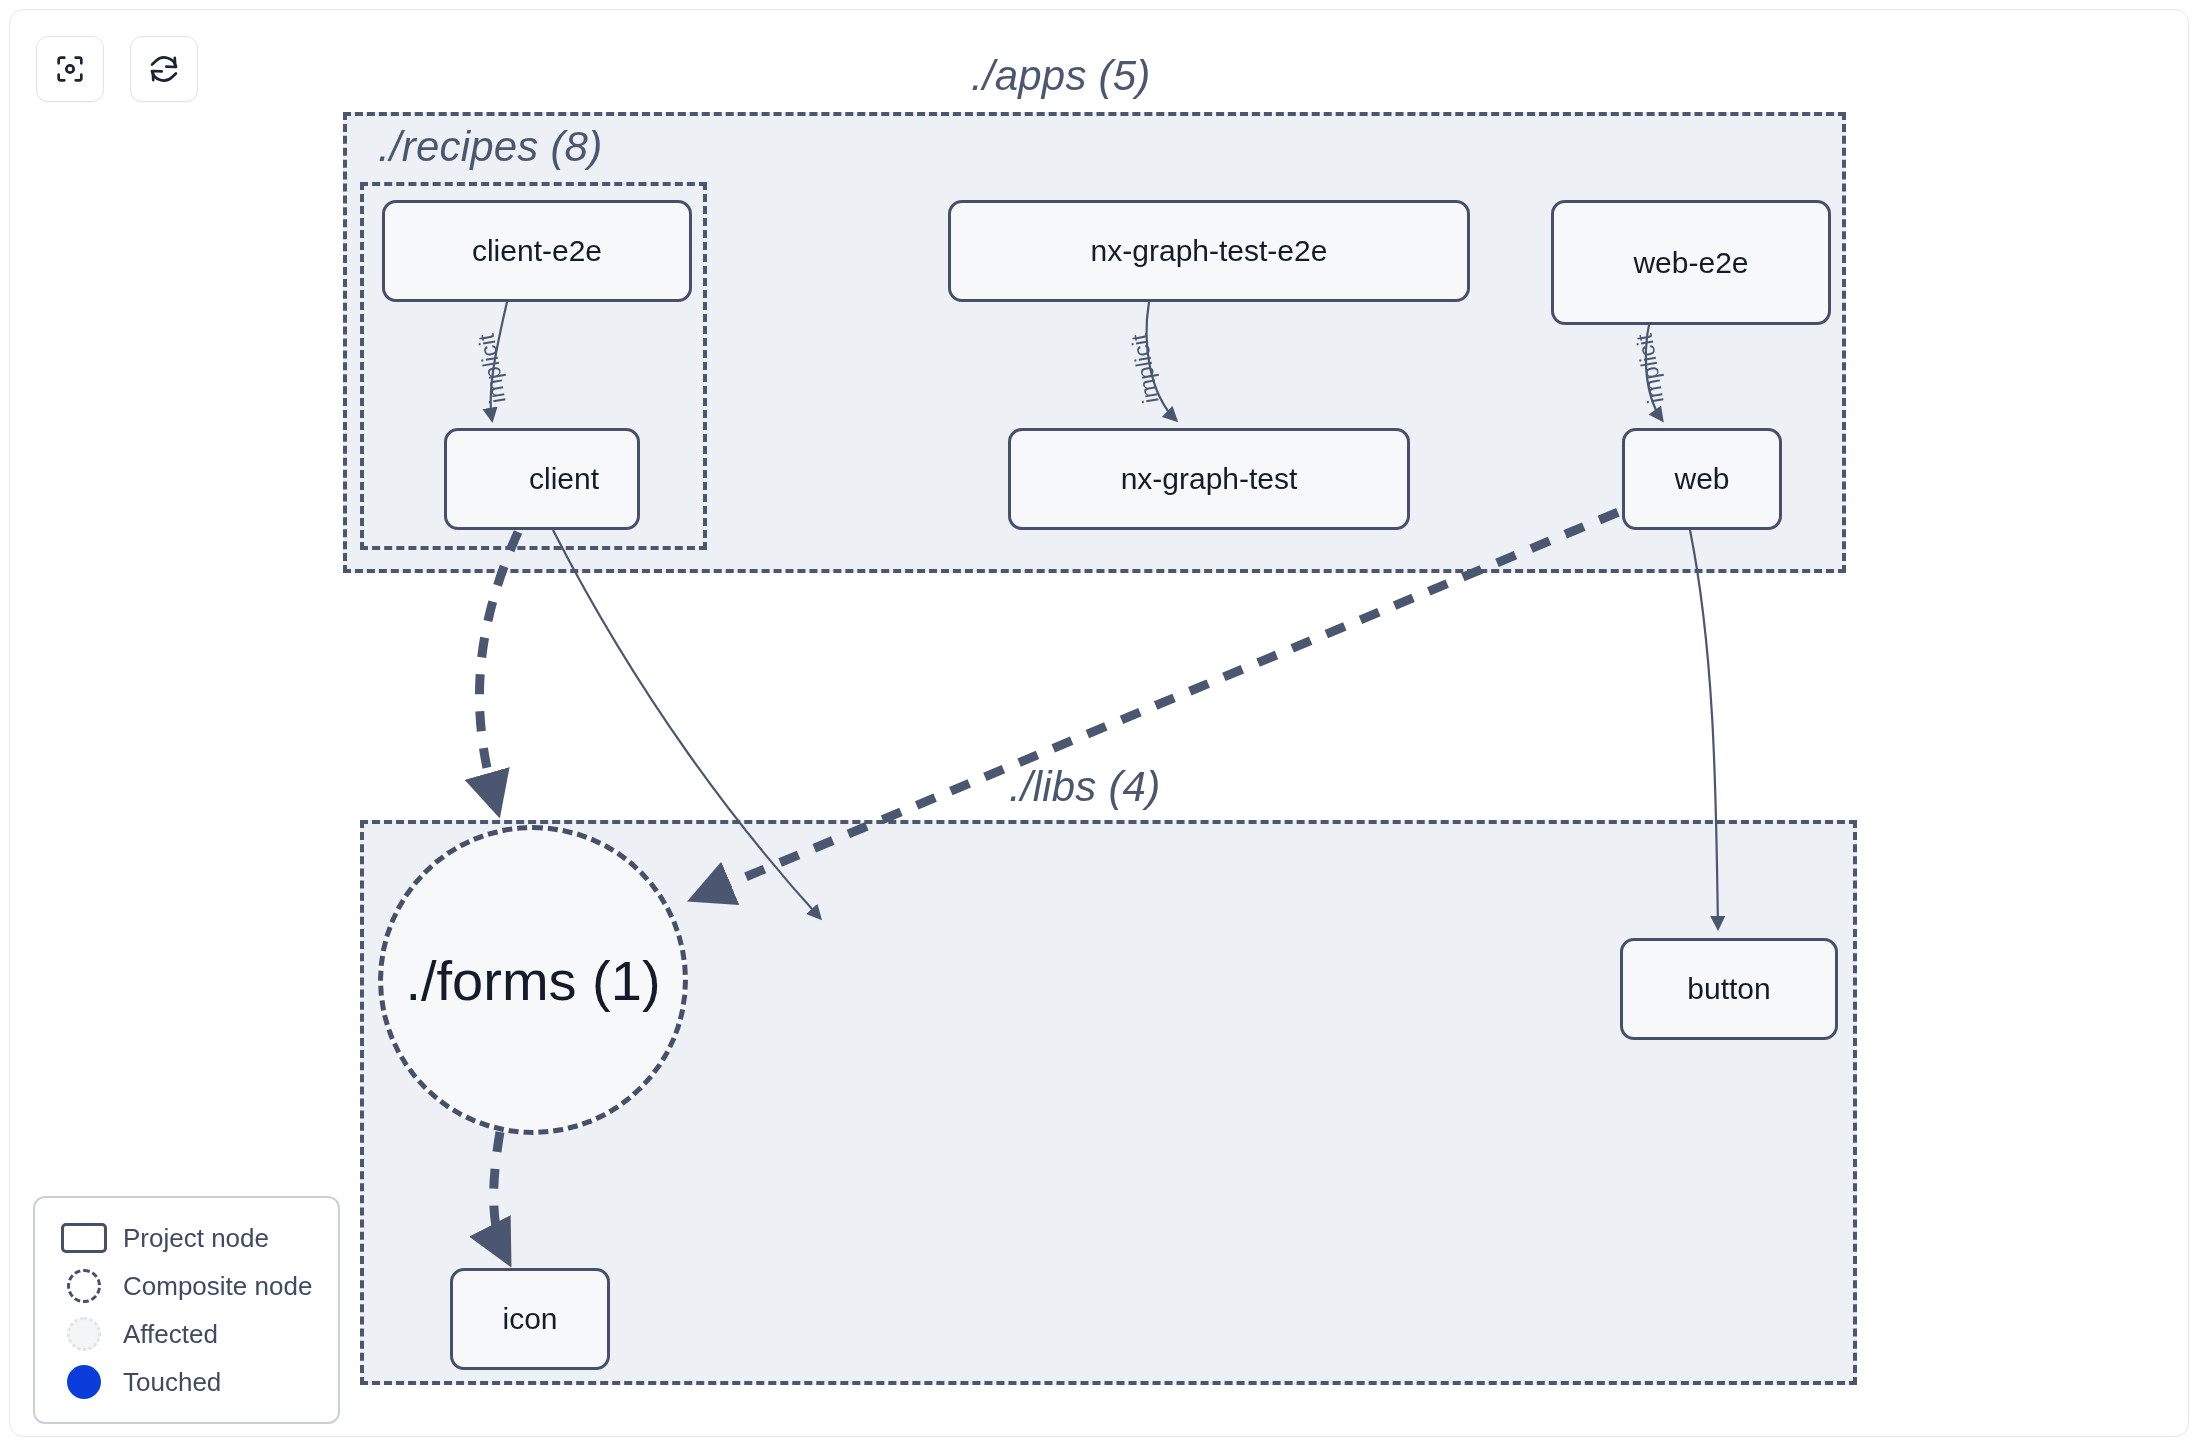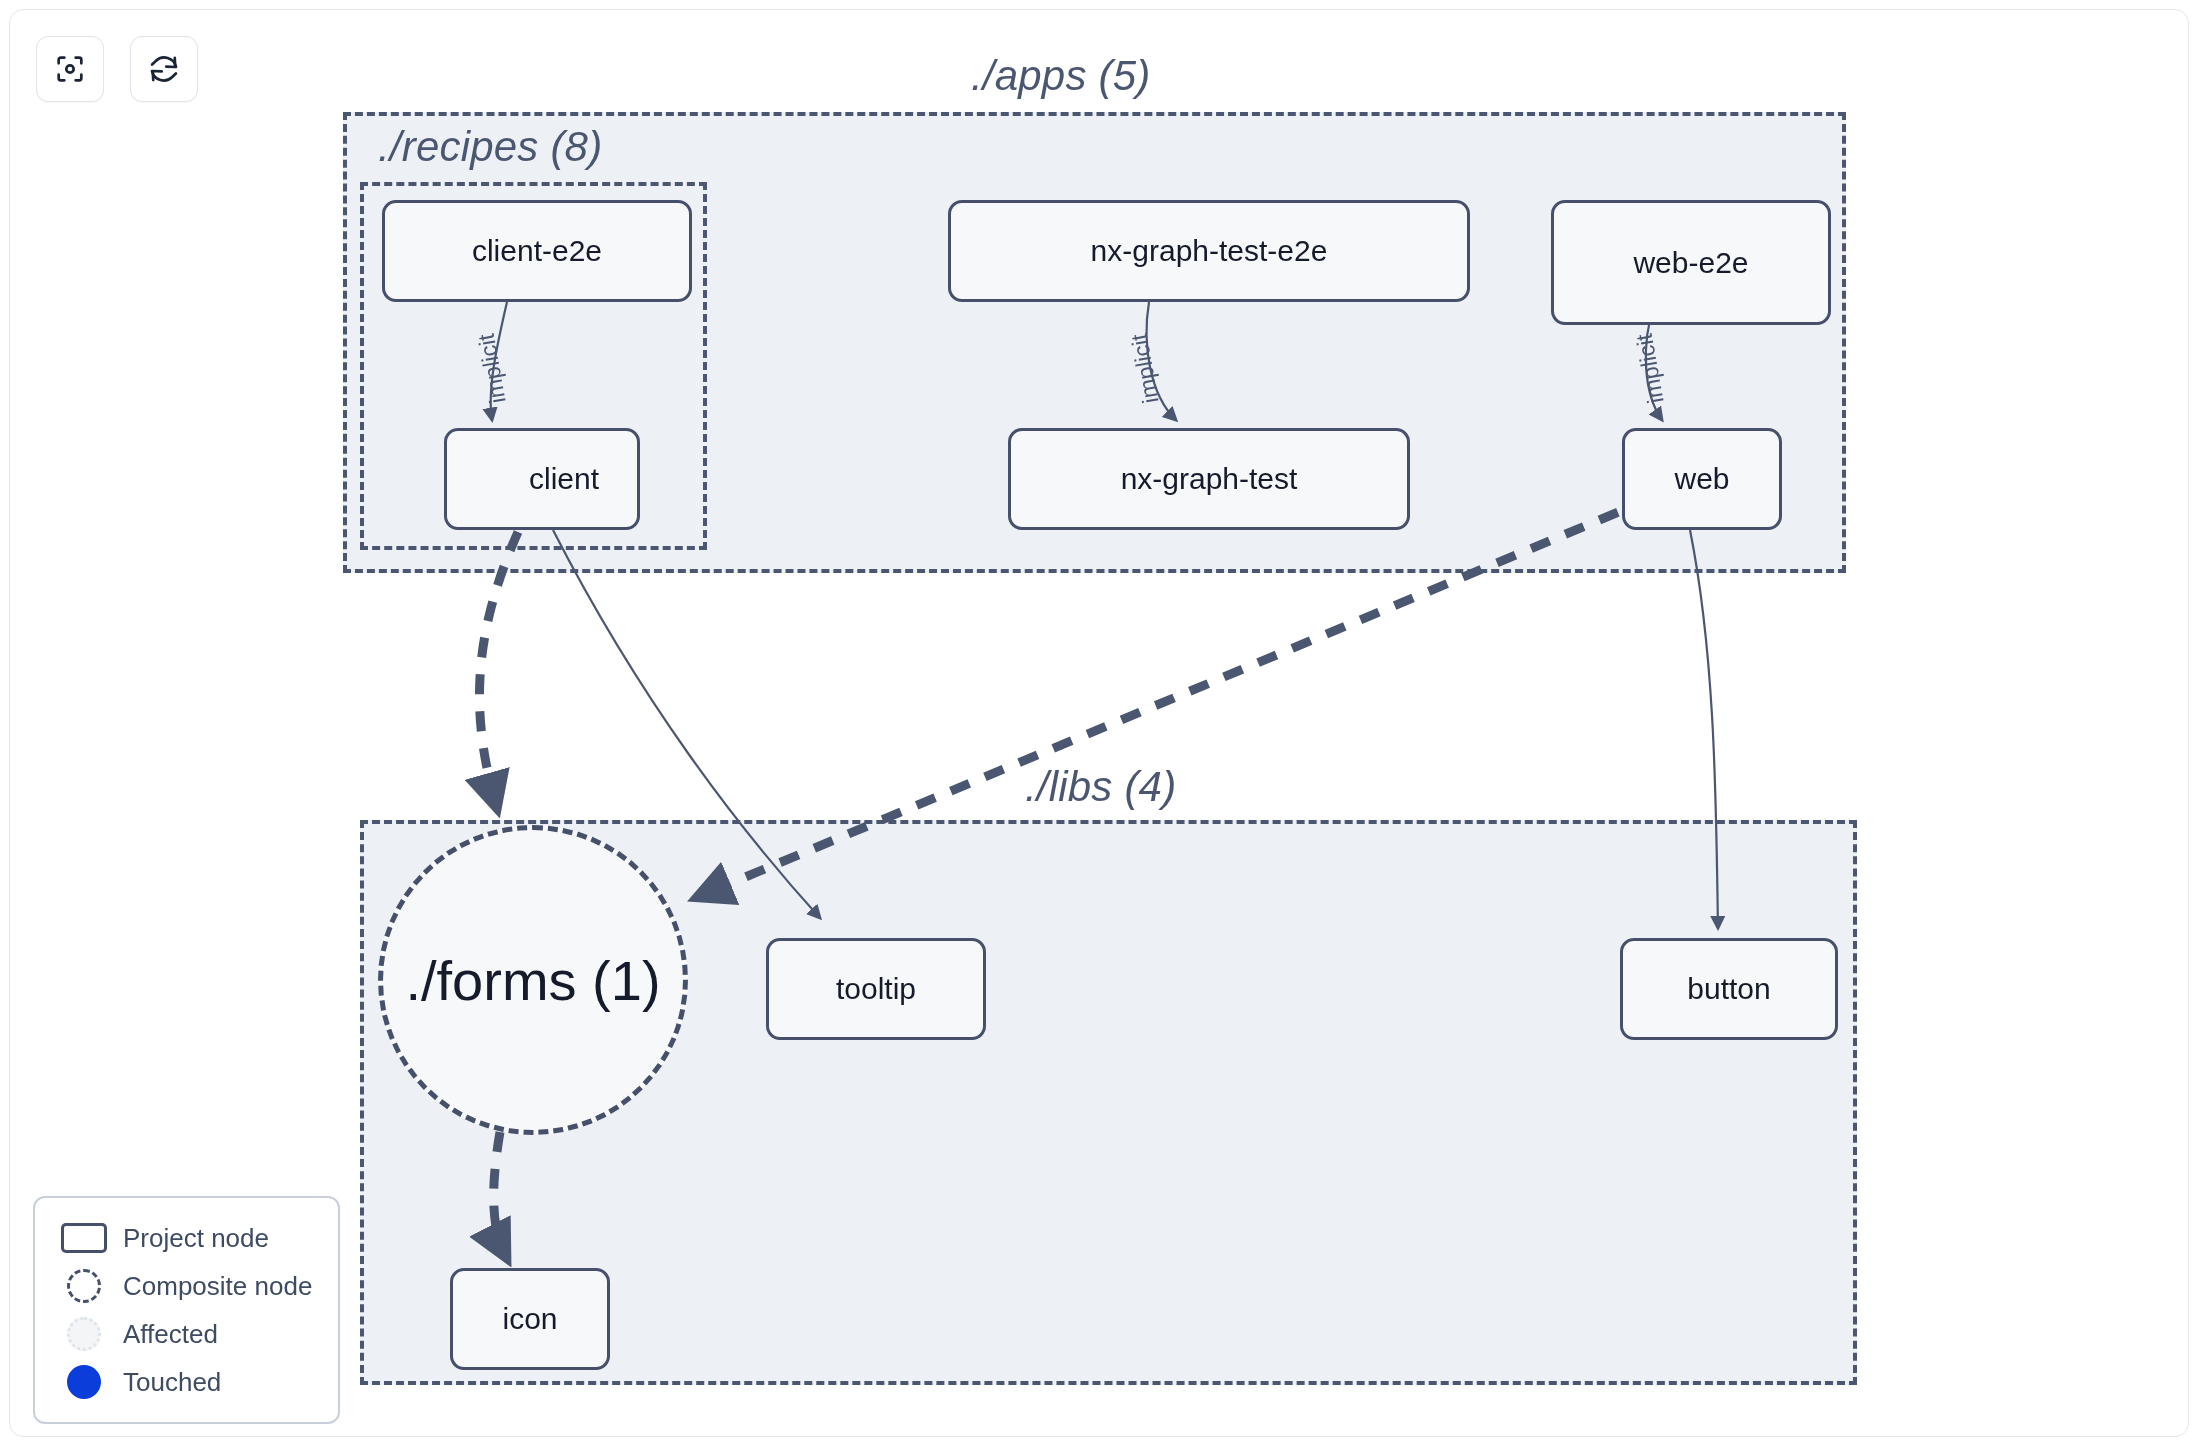--- a/index.html
+++ b/index.html
@@ -129,21 +129,21 @@
 
   <div class="canvas">
 
     <div class="group" style="left:343px;top:112px;width:1503px;height:461px;"></div>
     <div class="group-label" style="left:971px;top:55px;">./apps (5)</div>
 
     <div class="group" style="left:360px;top:182px;width:347px;height:368px;border-width:4px;"></div>
     <div class="group-label" style="left:378px;top:126px;">./recipes (8)</div>
 
     <div class="group" style="left:360px;top:820px;width:1497px;height:565px;"></div>
-    <div class="group-label" style="left:1009px;top:766px;margin-left:16px;">./libs (4)</div>
+    <div class="group-label" style="left:1009px;top:766px;">./libs (4)</div>
 
     <svg class="svg-layer" viewBox="0 0 2200 1446">
       <defs>
         <marker id="arrow-thin" viewBox="0 0 10 10" refX="8" refY="5" markerWidth="7" markerHeight="7" orient="auto-start-reverse">
           <path d="M 0 0 L 10 5 L 0 10 z" fill="#4b5770"></path>
         </marker>
         <marker id="arrow-fat" viewBox="0 0 10 10" refX="7" refY="5" markerWidth="5.2" markerHeight="5.2" orient="auto-start-reverse">
           <path d="M 0 0 L 10 5 L 0 10 z" fill="#4b5770"></path>
         </marker>
       </defs>
@@ -190,23 +190,20 @@
     </div>
 
     <div class="node" style="left:1622px;top:428px;width:160px;height:102px;">
       <span>web</span>
     </div>
 
     <div class="composite" style="left:378px;top:825px;width:310px;height:310px;">
       <span>./forms (1)</span>
     </div>
 
-    <div class="node" style="left:766px;top:938px;width:220px;height:102px;">
-      <span>tooltip</span>
-    </div>
 
     <div class="node" style="left:1620px;top:938px;width:218px;height:102px;">
       <span>button</span>
     </div>
 
     <div class="node" style="left:450px;top:1268px;width:160px;height:102px;">
       <span>icon</span>
     </div>
   </div>
 

